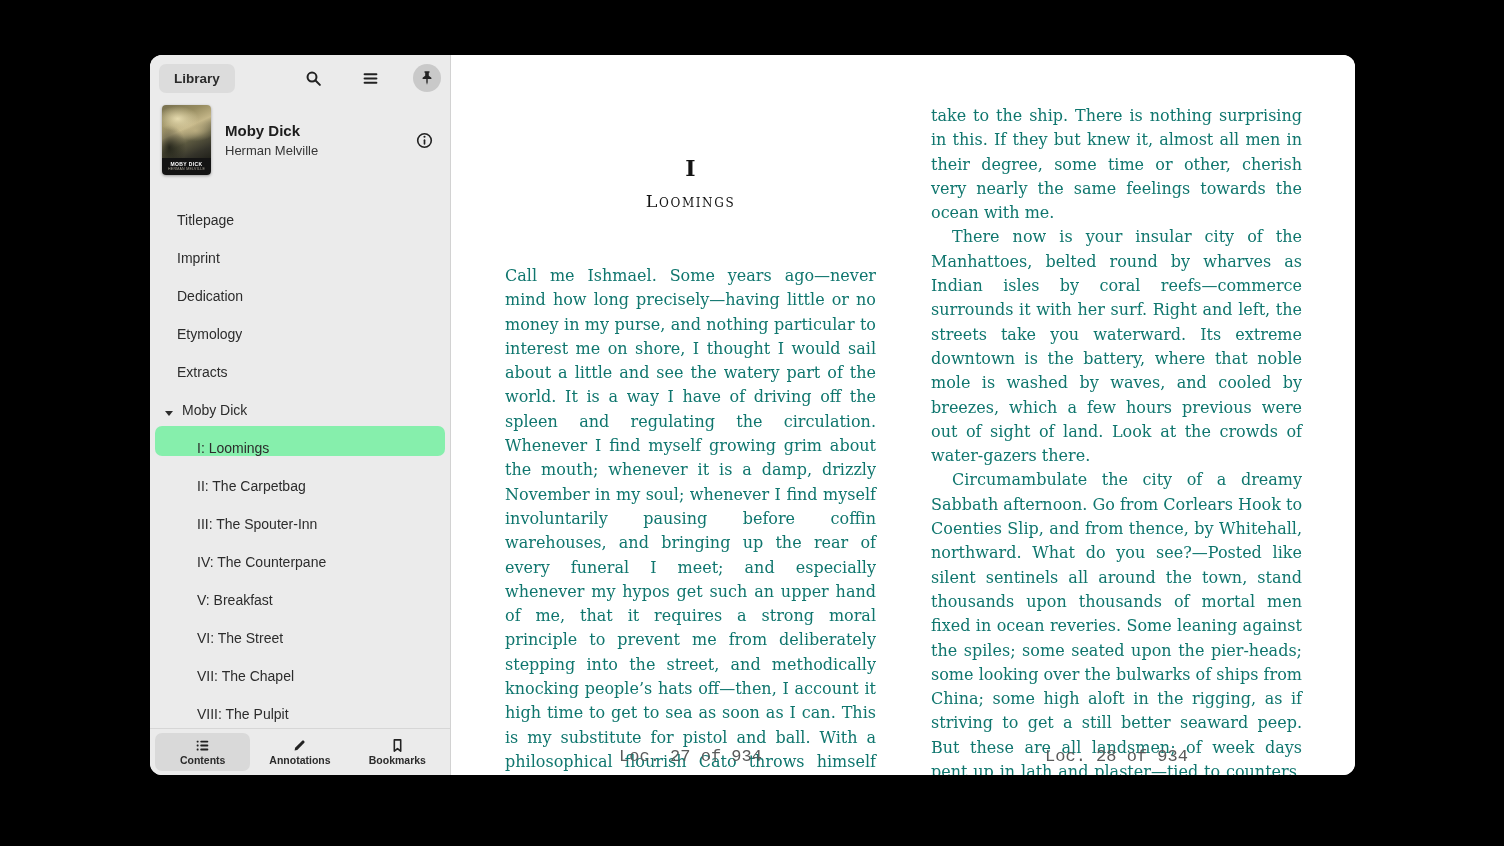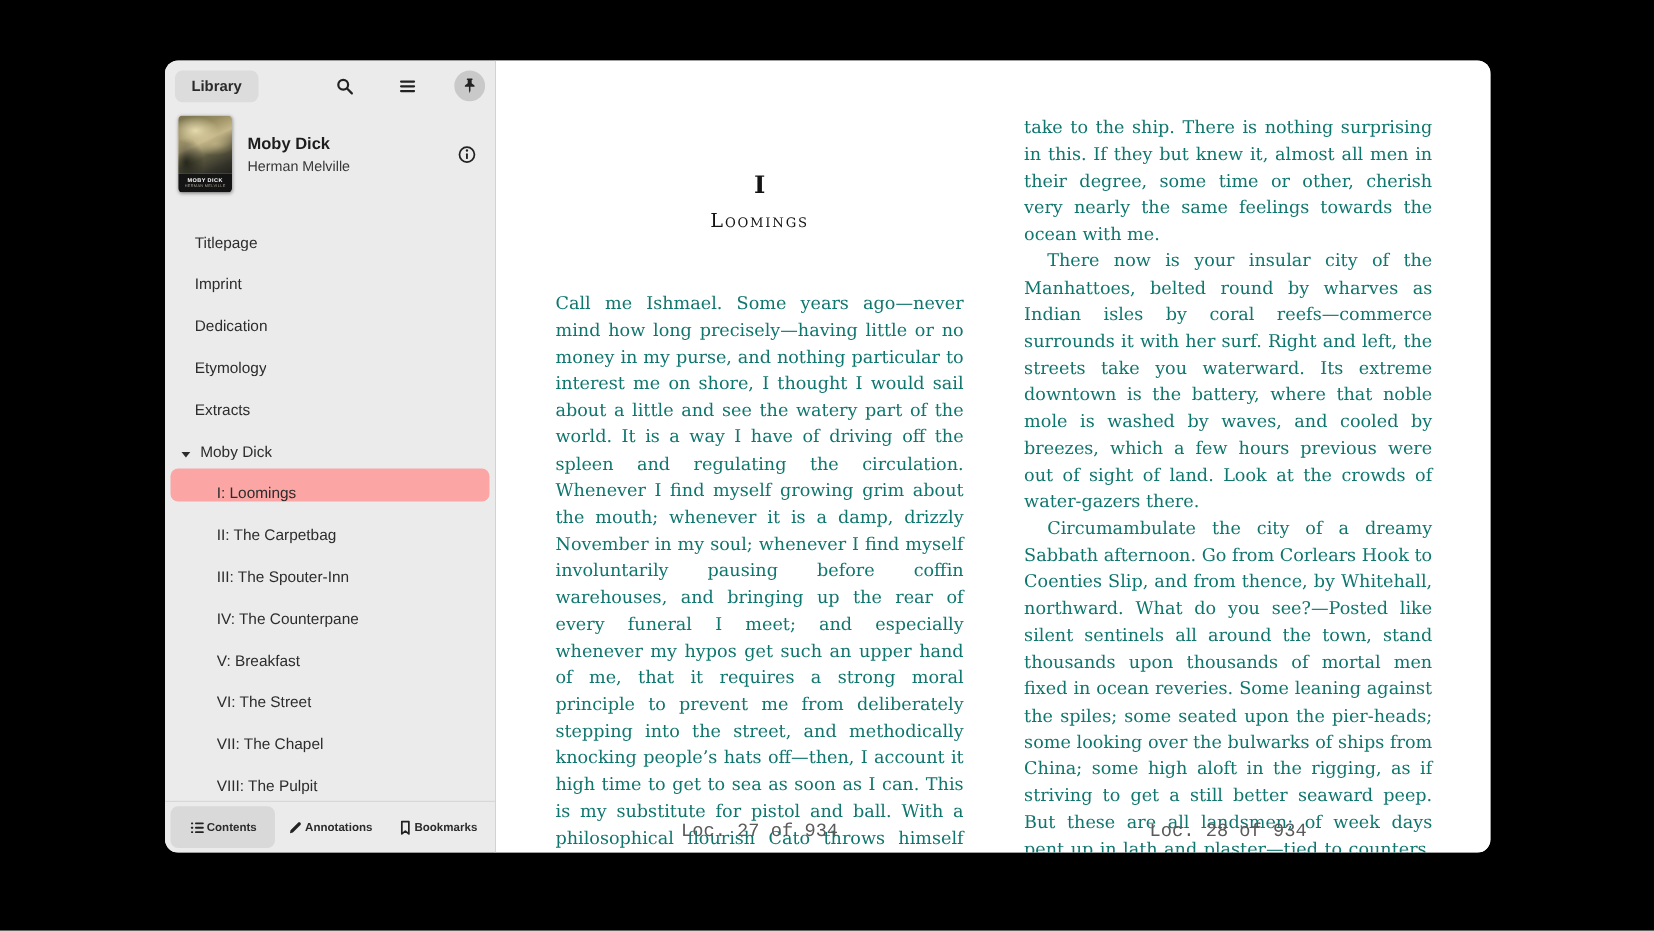--- a/index.html
+++ b/index.html
@@ -52,33 +52,33 @@
   .cover-sub   { font-size:3.5px; color:#a9a396; letter-spacing:.3px; line-height:1; text-transform:uppercase; }
   .book-meta { flex:1; margin-left:14px; min-width:0; }
   .book-title { font-size:15px; font-weight:bold; color:#1d1d1d; margin-bottom:4px; }
   .book-author { font-size:13px; color:#363636; }
 
   .toc { flex:1; padding:13px 5px 0 5px; overflow:hidden; }
   .toc-item {
     height:30px; margin-bottom:8px; display:flex; align-items:flex-end;
     border-radius:7px; cursor:pointer; color:#2c2c2c; font-size:14px;
   }
-  .toc-item.selected { background:#fca5a5; }
+  .toc-item.selected { background:#86efac; }
   .toc-item .toc-label { white-space:nowrap; overflow:hidden; text-overflow:ellipsis; }
   .toc-item.lvl-top   { padding-left:22px; }
   .toc-item.lvl-parent{ padding-left:9px; }
   .toc-item.lvl-child { padding-left:42px; }
   .expander { width:10px; height:10px; margin-right:8px; flex:none; display:flex; align-items:center; justify-content:center; }
 
   .sb-tabbar {
     height:47px; border-top:1px solid #d6d6d6; display:flex; align-items:stretch; padding:4px 5px;
     gap:2px;
   }
   .sb-tab {
-    flex:1; display:flex; flex-direction:row; align-items:center; justify-content:center;
+    flex:1; display:flex; flex-direction:column; align-items:center; justify-content:center;
     border-radius:7px; cursor:pointer; gap:1px;
   }
   .sb-tab.selected { background:#d9d9d9; }
   .sb-tab-label { font-size:10.5px; font-weight:bold; color:#2b2b2b; }
   .sb-tab-icon svg { display:block; }
 
   
   .main { position:relative; flex:1; background:#ffffff; height:100%; font-family:"DejaVu Serif", serif; }
   .ch-num {
     position:absolute; left:54px; top:100px; width:371px; text-align:center;

